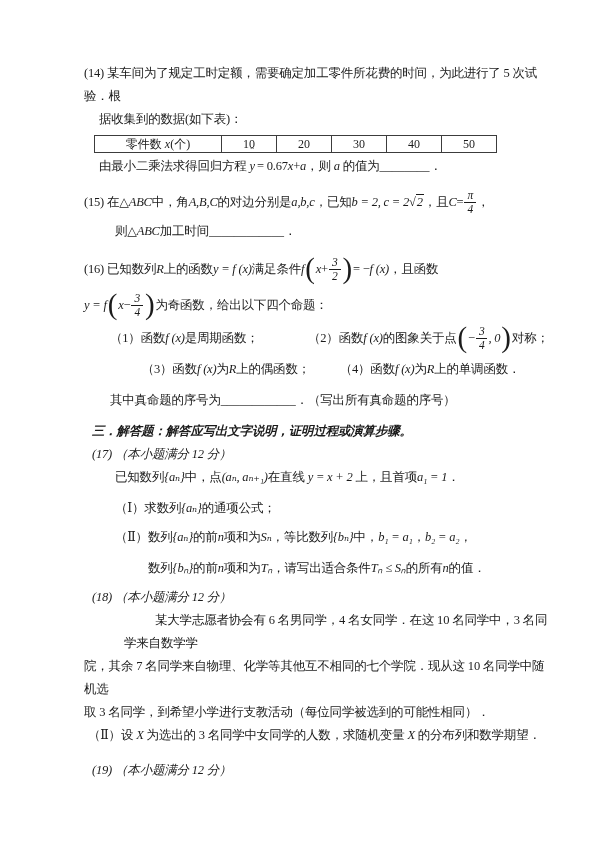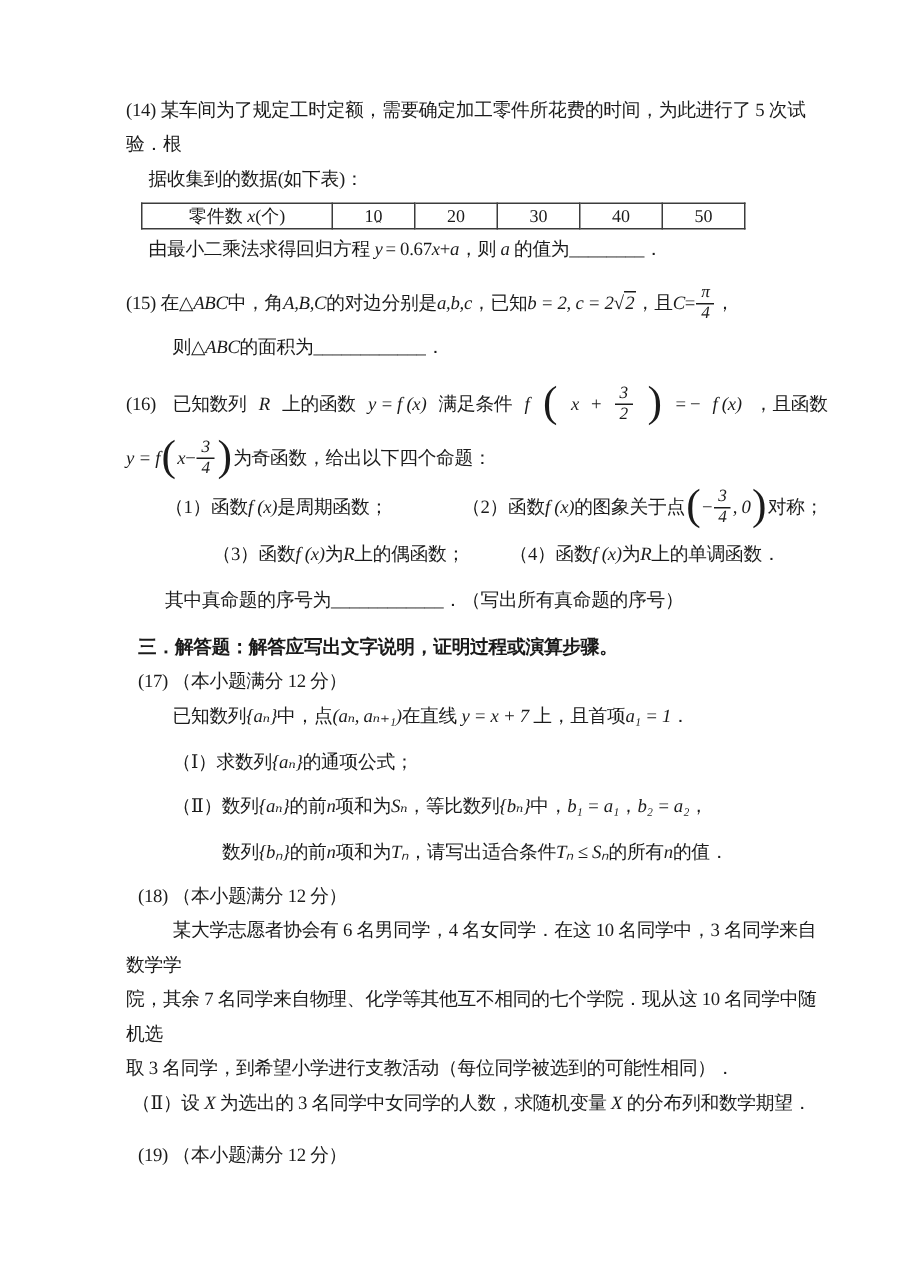--- a/index.html
+++ b/index.html
@@ -5,22 +5,22 @@
   html,body{margin:0;padding:0;background:#ffffff;}
   .page{
     width:600px;height:848px;background:#ffffff;position:relative;overflow:hidden;
     font-family:"Liberation Serif","DejaVu Serif",serif;color:#1b1b1b;font-size:12.5px;
   }
   .content{position:absolute;left:84px;top:62px;width:468px;}
   .line{line-height:23px;letter-spacing:-0.2px;}
   .ind1{padding-left:15px;}
   .ind2{padding-left:31px;}
   .ind3{padding-left:64px;}
-  .ind-s{padding-left:8px;}
-  .ti2{text-indent:31px;}
+  .ind-s{padding-left:8px;font-style:italic;}
+  .ti2{text-indent:31px;margin-left:40px;}
   .it{font-style:italic;}
   .qnum{margin-right:3px;}
   .bold{font-weight:bold;}
   .qtable{border-collapse:collapse;margin:4px 0 2px 10px;}
   .qtable td{border:1px solid #3c3c3c;text-align:center;height:16px;line-height:16px;padding:0 3px;font-size:12px;letter-spacing:0;}
   .qtable td.hd{width:120px;}
   .qtable td.val{width:48px;}
   .mline{padding:5px 0;line-height:1.15;display:flex;align-items:center;flex-wrap:nowrap;letter-spacing:-0.2px;}
   .mline > span{white-space:pre;}
   .frac{display:inline-flex;flex-direction:column;align-items:center;line-height:1.05;font-size:11.5px;font-style:italic;vertical-align:middle;margin:0 1px;}
@@ -30,21 +30,21 @@
   .sqrt{white-space:nowrap;font-style:italic;}
   .sqrt .sb{border-top:1.2px solid #1b1b1b;padding:0 1px;}
   .yhat{position:relative;display:inline-block;font-style:italic;margin:0 2px 0 3px;}
   .yhat .hat{position:absolute;left:1px;top:-8px;font-size:10px;font-style:normal;line-height:1;}
   .blank{letter-spacing:0;}
   .props-row{display:flex;align-items:center;padding-left:26px;letter-spacing:-0.2px;}
   .props-row .pcol{display:flex;align-items:center;}
   .props-row .pcol1{width:198px;}
   .props-row2{padding-left:26px;line-height:23px;display:flex;letter-spacing:-0.2px;justify-content:center;}
   .props-row2 .pcol1{width:198px;}
-  .mt2{margin-top:2px;} .mt4{margin-top:8px;font-family:Liberation Serif, serif;} .mt6{margin-top:6px;} .mt8{margin-top:8px;justify-content:space-between;} .mt24{margin-top:12px;}
+  .mt2{margin-top:2px;} .mt4{margin-top:8px;font-family:Liberation Serif, serif;} .mt6{margin-top:6px;} .mt8{margin-top:8px;} .mt24{margin-top:12px;}
 </style>
 </head>
 <body>
 
 <div class="page">
   <div class="content">
 
     <div class="line"><span class="qnum">(14)</span><span>某车间为了规定工时定额，需要确定加工零件所花费的时间，为此进行了 5 次试验．根</span></div>
     <div class="line ind1">据收集到的数据(如下表)：</div>
 
@@ -73,21 +73,21 @@
         <span class="it">a,b,c</span>
         <span>，已知</span>
         <span class="it">b = 2, c = 2</span>
         <span class="sqrt"><span>√</span><span class="sb">2</span></span>
         <span>，且</span>
         <span class="it">C</span>
         <span>=</span>
         <span class="frac"><span class="fn">π</span><span class="fd">4</span></span>
         <span>，</span>
       </div>
-    <div class="line ind2"><span>则△</span><span class="it">ABC</span><span>的面积为</span><span class="blank">____________</span><span>．</span></div>
+    <div class="line ind2"><span>则△</span><span class="it">ABC</span><span>加工时间</span><span class="blank">____________</span><span>．</span></div>
 
     <div class="mline mt8">
         <span class="qnum">(16)</span>
         <span>已知数列</span>
         <span class="it">R</span>
         <span>上的函数</span>
         <span class="it">y = f (x)</span>
         <span>满足条件</span>
         <span class="it">f</span>
         <span class="bp">(</span>
@@ -134,21 +134,21 @@
     </div>
     <div class="props-row2 mt6">
       <span class="pcol1"><span>（3）</span><span>函数</span><span class="it">f (x)</span><span>为</span><span class="it">R</span><span>上的偶函数；</span></span>
       <span><span>（4）</span><span>函数</span><span class="it">f (x)</span><span>为</span><span class="it">R</span><span>上的单调函数．</span></span>
     </div>
     <div class="line mt8" style="padding-left:26px;"><span>其中真命题的序号为</span><span class="blank">____________</span><span>．（写出所有真命题的序号）</span></div>
 
     <div class="line bold mt8 ind-s">三．解答题：解答应写出文字说明，证明过程或演算步骤。</div>
 
     <div class="line ind-s"><span class="qnum">(17)</span><span>（本小题满分 12 分）</span></div>
-    <div class="line ind2"><span>已知数列</span><span class="it">{aₙ}</span><span>中，点</span><span class="it">(aₙ, aₙ₊₁)</span><span>在直线</span> <span class="it">y = x + 7</span> <span>上，且首项</span><span class="it">a₁ = 1</span><span>．</span></div>
+    <div class="line ind2"><span>已知数列</span><span class="it">{aₙ}</span><span>中，点</span><span class="it">(aₙ, aₙ₊₁)</span><span>在直线</span> <span class="it">y = x + 2</span> <span>上，且首项</span><span class="it">a₁ = 1</span><span>．</span></div>
     <div class="line ind2 mt8"><span>（Ⅰ）</span><span>求数列</span><span class="it">{aₙ}</span><span>的通项公式；</span></div>
     <div class="line ind2 mt6"><span>（Ⅱ）</span><span>数列</span><span class="it">{aₙ}</span><span>的前</span><span class="it">n</span><span>项和为</span><span class="it">Sₙ</span><span>，等比数列</span><span class="it">{bₙ}</span><span>中，</span><span class="it">b₁ = a₁</span><span>，</span><span class="it">b₂ = a₂</span><span>，</span></div>
     <div class="line ind3 mt4"><span>数列</span><span class="it">{bₙ}</span><span>的前</span><span class="it">n</span><span>项和为</span><span class="it">Tₙ</span><span>，请写出适合条件</span><span class="it">Tₙ ≤ Sₙ</span><span>的所有</span><span class="it">n</span><span>的值．</span></div>
 
     <div class="line ind-s mt6"><span class="qnum">(18)</span><span>（本小题满分 12 分）</span></div>
     <div class="line ti2">某大学志愿者协会有 6 名男同学，4 名女同学．在这 10 名同学中，3 名同学来自数学学</div>
     <div class="line">院，其余 7 名同学来自物理、化学等其他互不相同的七个学院．现从这 10 名同学中随机选</div>
     <div class="line">取 3 名同学，到希望小学进行支教活动（每位同学被选到的可能性相同）．</div>
     <div class="line" style="padding-left:4px;"><span>（Ⅱ）</span><span>设</span> <span class="it">X</span> <span>为选出的 3 名同学中女同学的人数，求随机变量</span> <span class="it">X</span> <span>的分布列和数学期望．</span></div>
 

